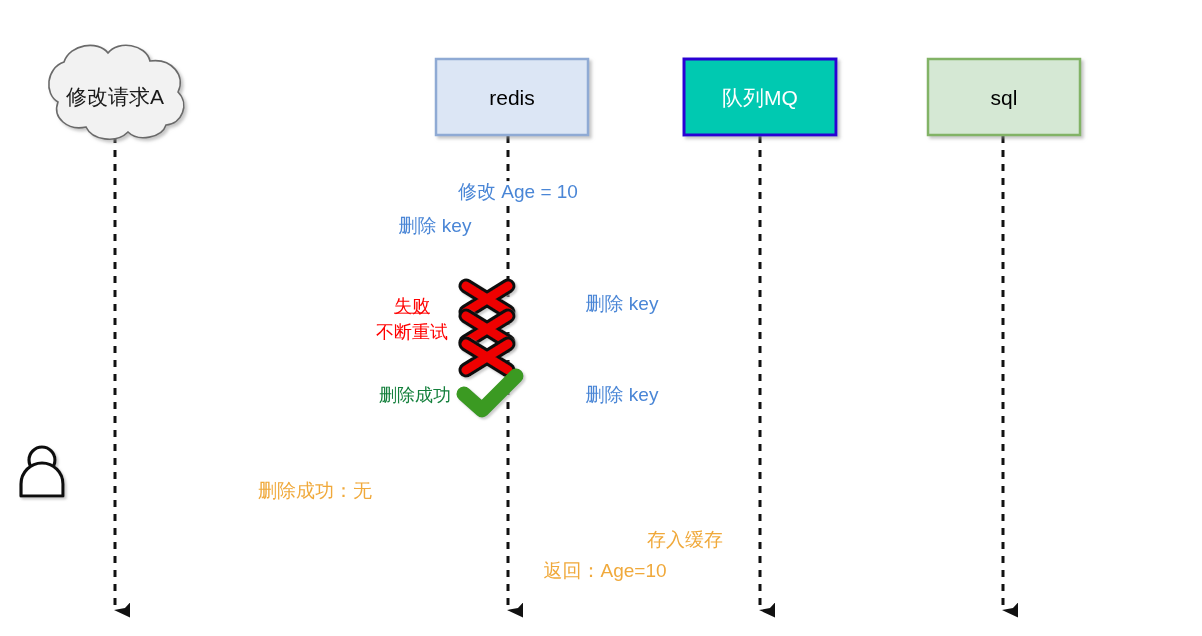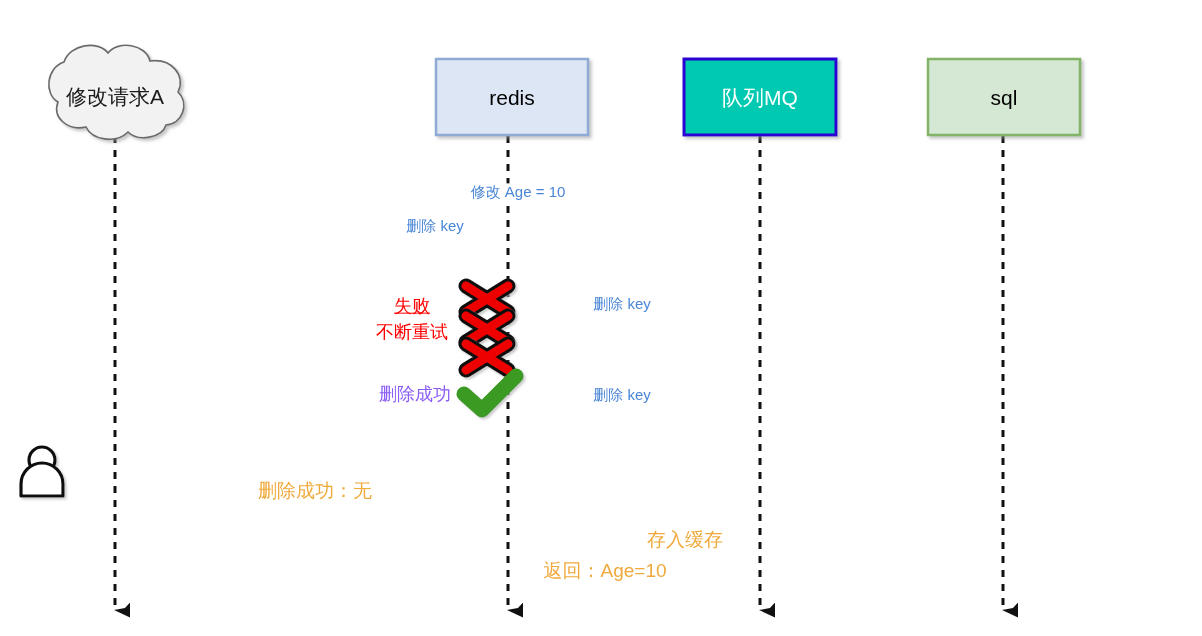--- a/index.html
+++ b/index.html
@@ -8,23 +8,23 @@
     font-family:"Liberation Sans","DejaVu Sans",sans-serif;
     overflow:hidden;position:relative;
   }
   #stage{position:absolute;left:0;top:14px;width:1202px;height:556px;}
   svg#diagram{position:absolute;left:0;top:0;width:1202px;height:636px;}
   .lbl{
     position:absolute;transform:translate(-50%,-50%);
     white-space:nowrap;background:#ffffff;
     padding:0 3px;line-height:1.15;text-align:center;
   }
-  .lbl-blue{color:#4a86d6;font-size:15px;text-align:center;}
+  .lbl-blue{color:#4a86d6;font-size:19px;text-align:center;}
   .lbl-red{color:#ff0000;font-size:18px;}
-  .lbl-green{color:#8b5cf6;font-size:18px;font-family:Liberation Mono, monospace;}
+  .lbl-green{color:#15803d;font-size:18px;}
   .lbl-redbig{color:#ee1111;font-size:19px;}
   .lbl-gold{color:#f0a93b;font-size:19px;}
   .boxtext{
     position:absolute;transform:translate(-50%,-50%);
     white-space:nowrap;font-size:21px;color:#000;
   }
   .boxtext.onteal{color:#ffffff;}
   .cloudtext{
     position:absolute;transform:translate(-50%,-50%);
     white-space:nowrap;font-size:21px;color:#1a1a1a;

